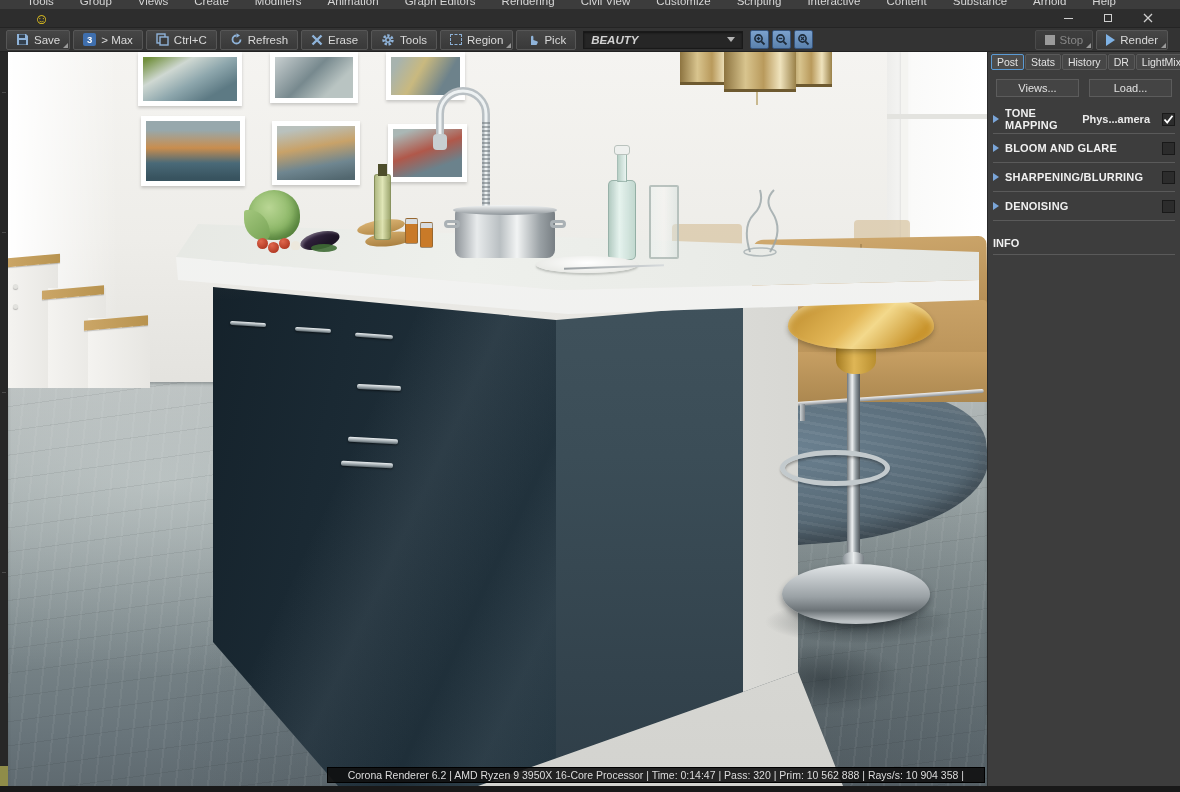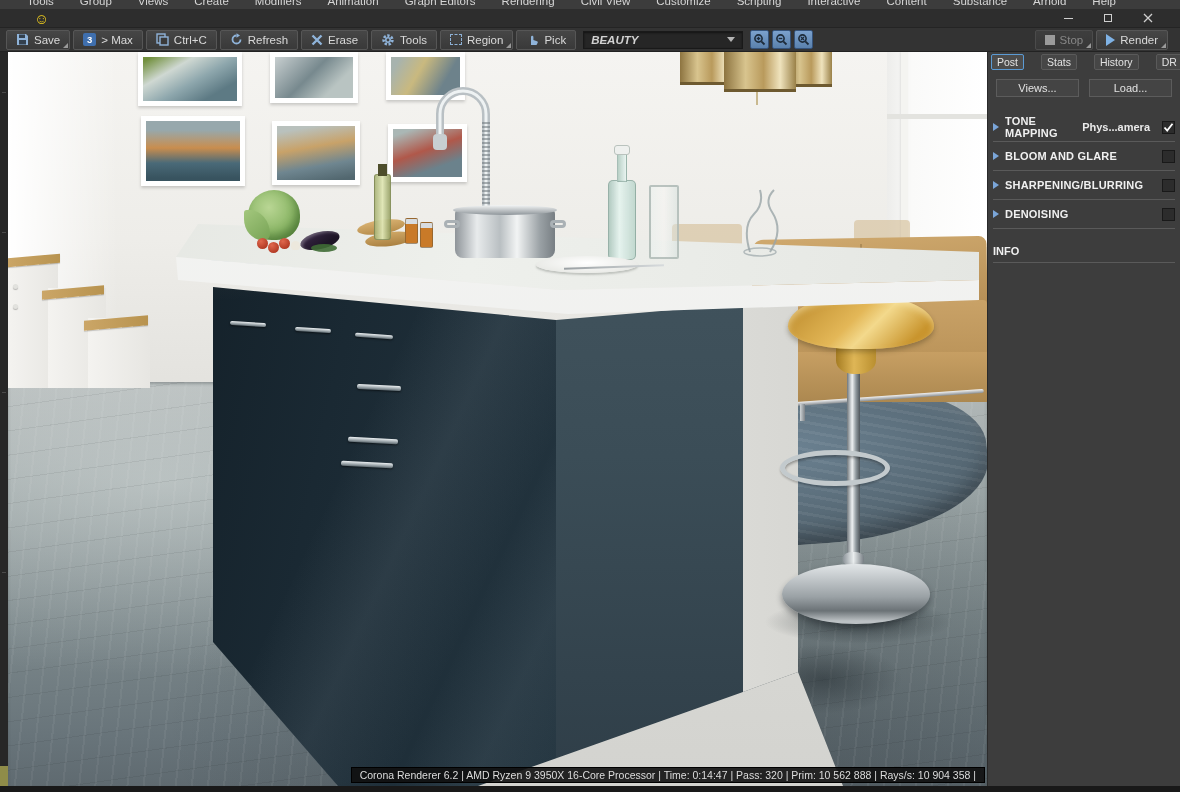--- a/index.html
+++ b/index.html
@@ -207,32 +207,32 @@
     background:linear-gradient(90deg,#8d949a,#e9edee 50%,#767d83); }
   .s-stool-base { left:774px; top:512px; width:148px; height:60px; border-radius:50%;
     background:linear-gradient(180deg,#e2e6e8,#9aa1a5 55%,#6b7276 78%,#bcc1c4 95%); box-shadow:0 4px 6px rgba(20,26,30,.4); }
   .s-stool-shadow { left:756px; top:548px; width:190px; height:44px;
     background:radial-gradient(ellipse, rgba(22,29,33,.5), transparent 70%); }
 
   .s-svg-lines { left:0; top:0; width:979px; height:734px; }
 
   
   .statusbar { left:auto; right:2px; bottom:3px; top:auto; height:16px; background:rgba(16,16,16,.9); border:1px solid #000;
-    display:flex; align-items:center; padding:0 8px; z-index:10; }
+    display:flex; align-items:center; padding:0 20px; z-index:10; }
   .statusbar span { position:static; font-size:10.5px; color:#dcdcdc; white-space:nowrap; }
 
   
   .panel { position:absolute; left:987px; top:52px; width:193px; bottom:6px; background:#3d3d3d; border-left:1px solid #2a2a2a; z-index:10; }
-  .tabs { display:flex; gap:17px; padding:2px 3px 3px 3px; }
+  .tabs { display:flex; gap:1px; padding:2px 3px 3px 3px; }
   .tab { padding:1px 5px; font-size:10.5px; color:#e2e2e2; background:#464646; border:1px solid #5a5a5a; border-radius:2px; white-space:nowrap; }
   .tab.active { border-color:#5b9bd5; background:#4c4c4c; }
   .panel-buttons { display:flex; gap:10px; padding:6px 8px 4px 8px; }
   .pbtn { flex:1; height:18px; background:#444444; border:1px solid #5c5c5c; color:#e2e2e2; font-size:11px;
           display:flex; align-items:center; justify-content:center; }
-  .sections { margin-top:12px; }
+  .sections { margin-top:4px; }
   .section { height:29px; margin:0 5px; display:flex; align-items:center; gap:6px; border-bottom:1px solid #5a5a5a; }
   .sec-arrow { width:0; height:0; border-left:6px solid #7aa5d8; border-top:4px solid transparent; border-bottom:4px solid transparent; }
   .sec-label { font-size:11px; font-weight:bold; color:#f0f0f0; letter-spacing:.2px; }
   .sec-extra { margin-left:auto; font-size:11px; font-weight:bold; color:#eaeaea; }
   .cb { width:13px; height:13px; background:#2c2c2c; border:1px solid #191919; margin-left:auto; display:flex; align-items:center; justify-content:center; }
   .sec-extra + .cb { margin-left:6px; }
   .cb svg { display:none; }
   .cb.checked svg { display:block; }
   .info-h { margin:16px 5px 0 5px; padding-bottom:5px; border-bottom:1px solid #5a5a5a; font-size:11px; font-weight:bold; color:#f0f0f0; }
   .info-t { margin:9px 8px 0 5px; font-size:11px; color:#cacaca; line-height:1.35; }

